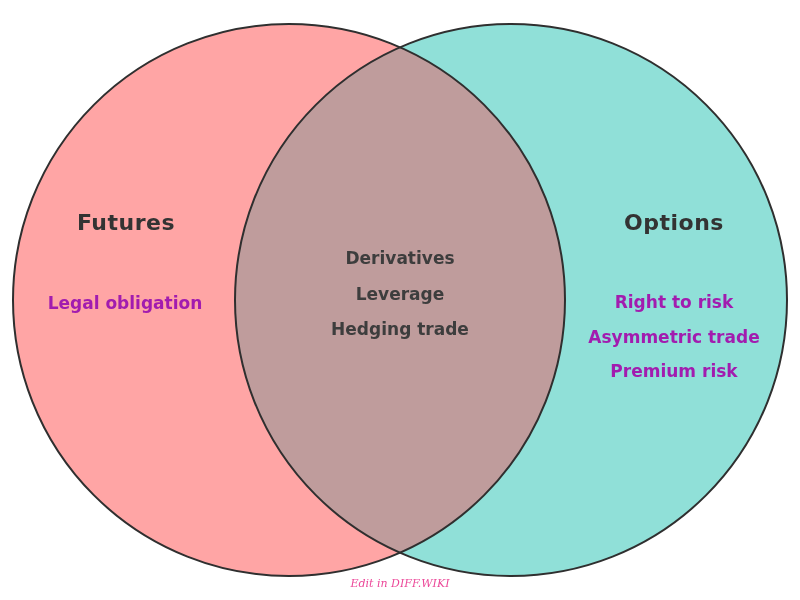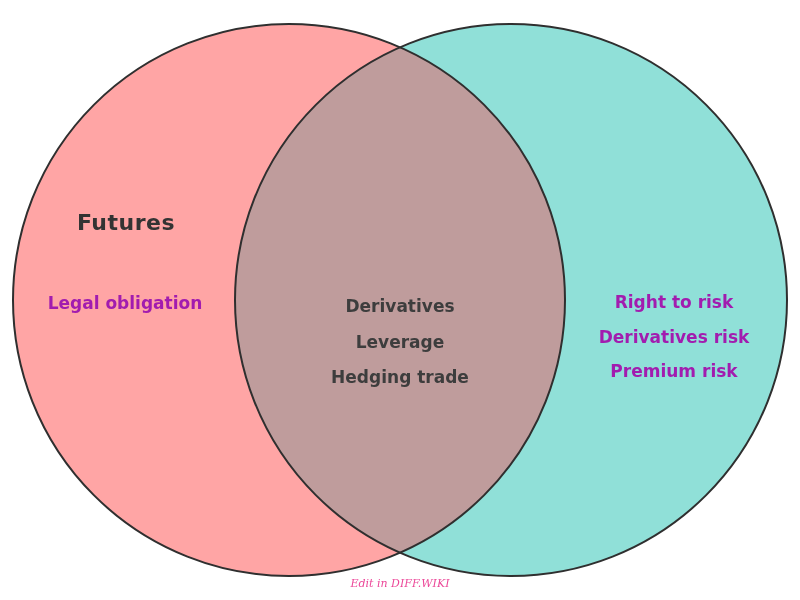--- a/index.html
+++ b/index.html
@@ -39,21 +39,20 @@
     letter-spacing: 0.5px;
     text-align: right;
   }
   .venn-item {
     font-size: 17px;
     color: #a21caf;
   }
   .venn-center {
     font-size: 17px;
     color: #3d3d3d;
-    margin-top: 48px;
   }
   .footer {
     position: absolute;
     left: 400px;
     top: 583px;
     transform: translate(-50%, -50%);
     font-family: "DejaVu Serif", serif;
     font-size: 11px;
     font-weight: normal;
     color: #ec4899;
@@ -75,19 +74,20 @@
     <circle cx="511" cy="300" r="276" fill="none" stroke-width="2" stroke="#2f2f2f"></circle>
   </svg>
 
   <div class="label venn-title" style="left:126px; top:222px">Futures</div>
   <div class="label venn-item" style="left:125px; top:303px">Legal obligation</div>
 
   <div class="label venn-center" style="left:400px; top:258px">Derivatives</div>
   <div class="label venn-center" style="left:400px; top:294px">Leverage</div>
   <div class="label venn-center" style="left:400px; top:329px">Hedging trade</div>
 
+  <div class="label venn-title" style="left:674px; top:222px">Options</div>
   <div class="label venn-item" style="left:674px; top:302px">Right to risk</div>
-  <div class="label venn-item" style="left:674px; top:337px">Derivatives risk</div>
+  <div class="label venn-item" style="left:674px; top:337px">Asymmetric trade</div>
   <div class="label venn-item" style="left:674px; top:371px">Premium risk</div>
 
   <div class="footer">Edit in DIFF.WIKI</div>
 
 </div>
 
 </body></html>

